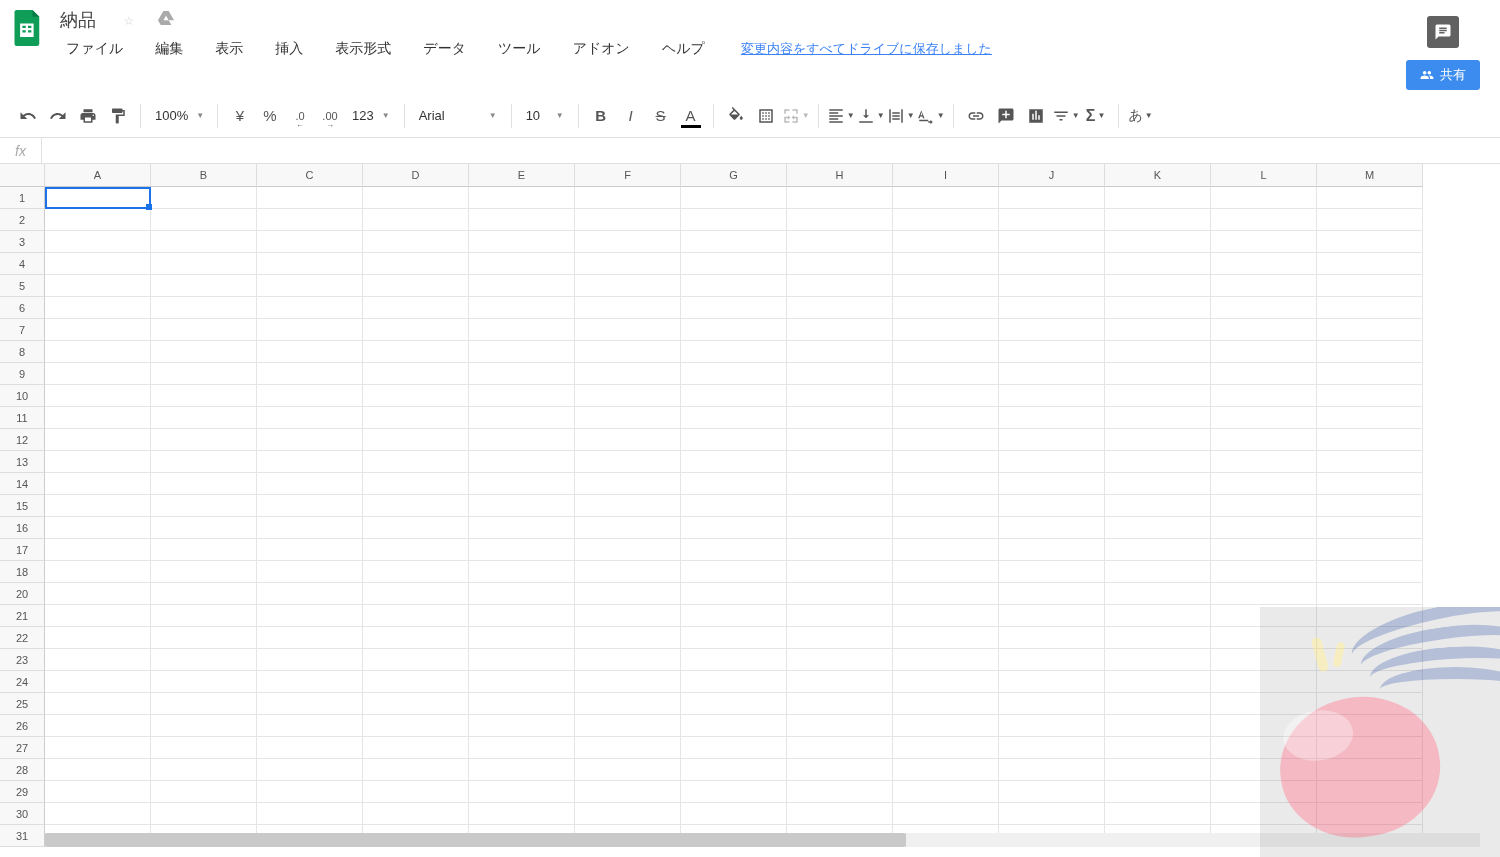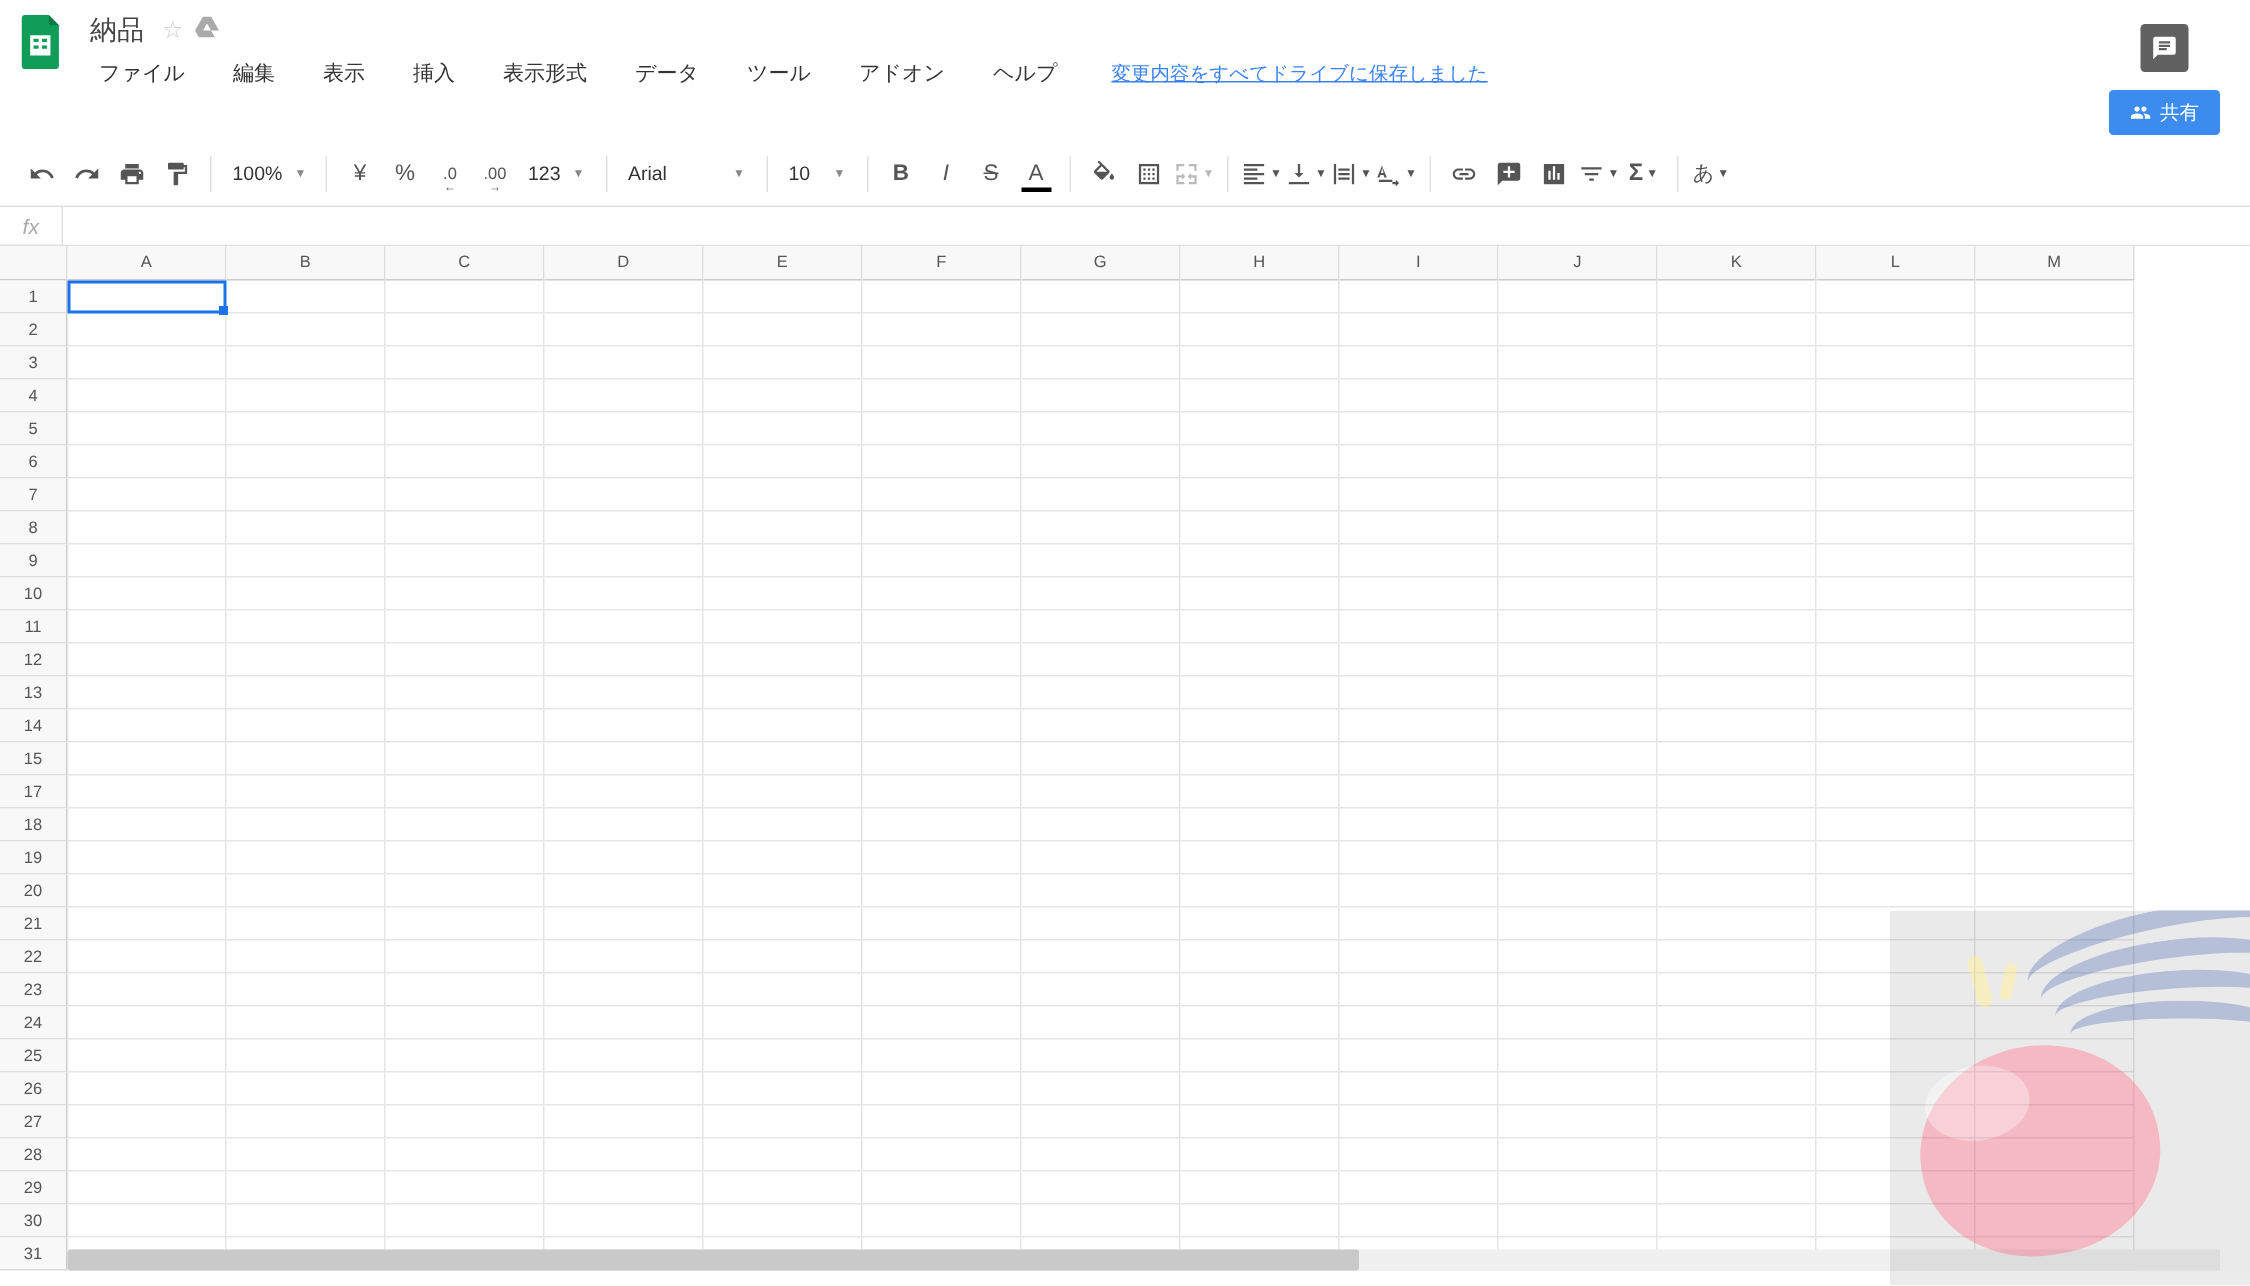--- a/index.html
+++ b/index.html
@@ -3,21 +3,21 @@
 <meta charset="utf-8">
 <style>
 * { box-sizing: border-box; margin: 0; padding: 0; }
 body { font-family: Arial, sans-serif; font-size: 13px; color: #222; background: #fff; overflow: hidden; width: 1500px; height: 857px; position: relative; }
 
 
 .header { display: flex; align-items: flex-start; padding: 8px 8px 0 8px; }
 .logo { width: 40px; height: 40px; display: flex; align-items: center; justify-content: center; margin-right: 8px; }
 .logo svg { width: 28px; height: 36px; }
 .title-area { flex: 1; }
-.title-row { display: flex; align-items: center; gap: 8px; height: 24px; }
+.title-row { display: flex; align-items: center; gap: 24px; height: 24px; font-family: Liberation Mono, monospace; }
 .doc-title { font-size: 18px; color: #444; padding: 2px 4px; }
 .star { color: #ccc; font-size: 16px; cursor: pointer; }
 .drive-icon { color: #aaa; font-size: 16px; cursor: pointer; }
 .menu-row { display: flex; align-items: center; gap: 12px; margin-top: 4px; }
 .menu-item { padding: 4px 10px; font-size: 14px; color: #333; cursor: pointer; }
 .save-status { margin-left: 14px; font-size: 13px; color: #3b82f6; text-decoration: underline; }
 .header-right { display: flex; align-items: center; gap: 12px; padding-right: 12px; padding-top: 8px; flex-direction: column; }
 .comments-btn { width: 32px; height: 32px; display:flex; align-items:center; justify-content:center; background:#616161; border-radius:3px; cursor:pointer; }
 .share-btn { background: #3c8cef; color: #fff; padding: 6px 14px; border-radius: 3px; font-size: 13px; display:flex; align-items:center; gap:6px; cursor:pointer; }
 
@@ -511,53 +511,53 @@
         <div class="cell"></div>
         <div class="cell"></div>
         <div class="cell"></div>
         <div class="cell"></div>
         <div class="cell"></div>
         <div class="cell"></div>
         <div class="cell"></div>
         <div class="cell"></div>
       </div>
       <div class="row">
+        <div class="row-h">16</div>
+        <div class="cell"></div>
+        <div class="cell"></div>
+        <div class="cell"></div>
+        <div class="cell"></div>
+        <div class="cell"></div>
+        <div class="cell"></div>
+        <div class="cell"></div>
+        <div class="cell"></div>
+        <div class="cell"></div>
+        <div class="cell"></div>
+        <div class="cell"></div>
+        <div class="cell"></div>
+        <div class="cell"></div>
+      </div>
+      <div class="row">
         <div class="row-h">17</div>
         <div class="cell"></div>
         <div class="cell"></div>
         <div class="cell"></div>
         <div class="cell"></div>
         <div class="cell"></div>
         <div class="cell"></div>
         <div class="cell"></div>
         <div class="cell"></div>
         <div class="cell"></div>
         <div class="cell"></div>
         <div class="cell"></div>
         <div class="cell"></div>
         <div class="cell"></div>
       </div>
       <div class="row">
         <div class="row-h">18</div>
-        <div class="cell"></div>
-        <div class="cell"></div>
-        <div class="cell"></div>
-        <div class="cell"></div>
-        <div class="cell"></div>
-        <div class="cell"></div>
-        <div class="cell"></div>
-        <div class="cell"></div>
-        <div class="cell"></div>
-        <div class="cell"></div>
-        <div class="cell"></div>
-        <div class="cell"></div>
-        <div class="cell"></div>
-      </div>
-      <div class="row">
-        <div class="row-h">19</div>
         <div class="cell"></div>
         <div class="cell"></div>
         <div class="cell"></div>
         <div class="cell"></div>
         <div class="cell"></div>
         <div class="cell"></div>
         <div class="cell"></div>
         <div class="cell"></div>
         <div class="cell"></div>
         <div class="cell"></div>

